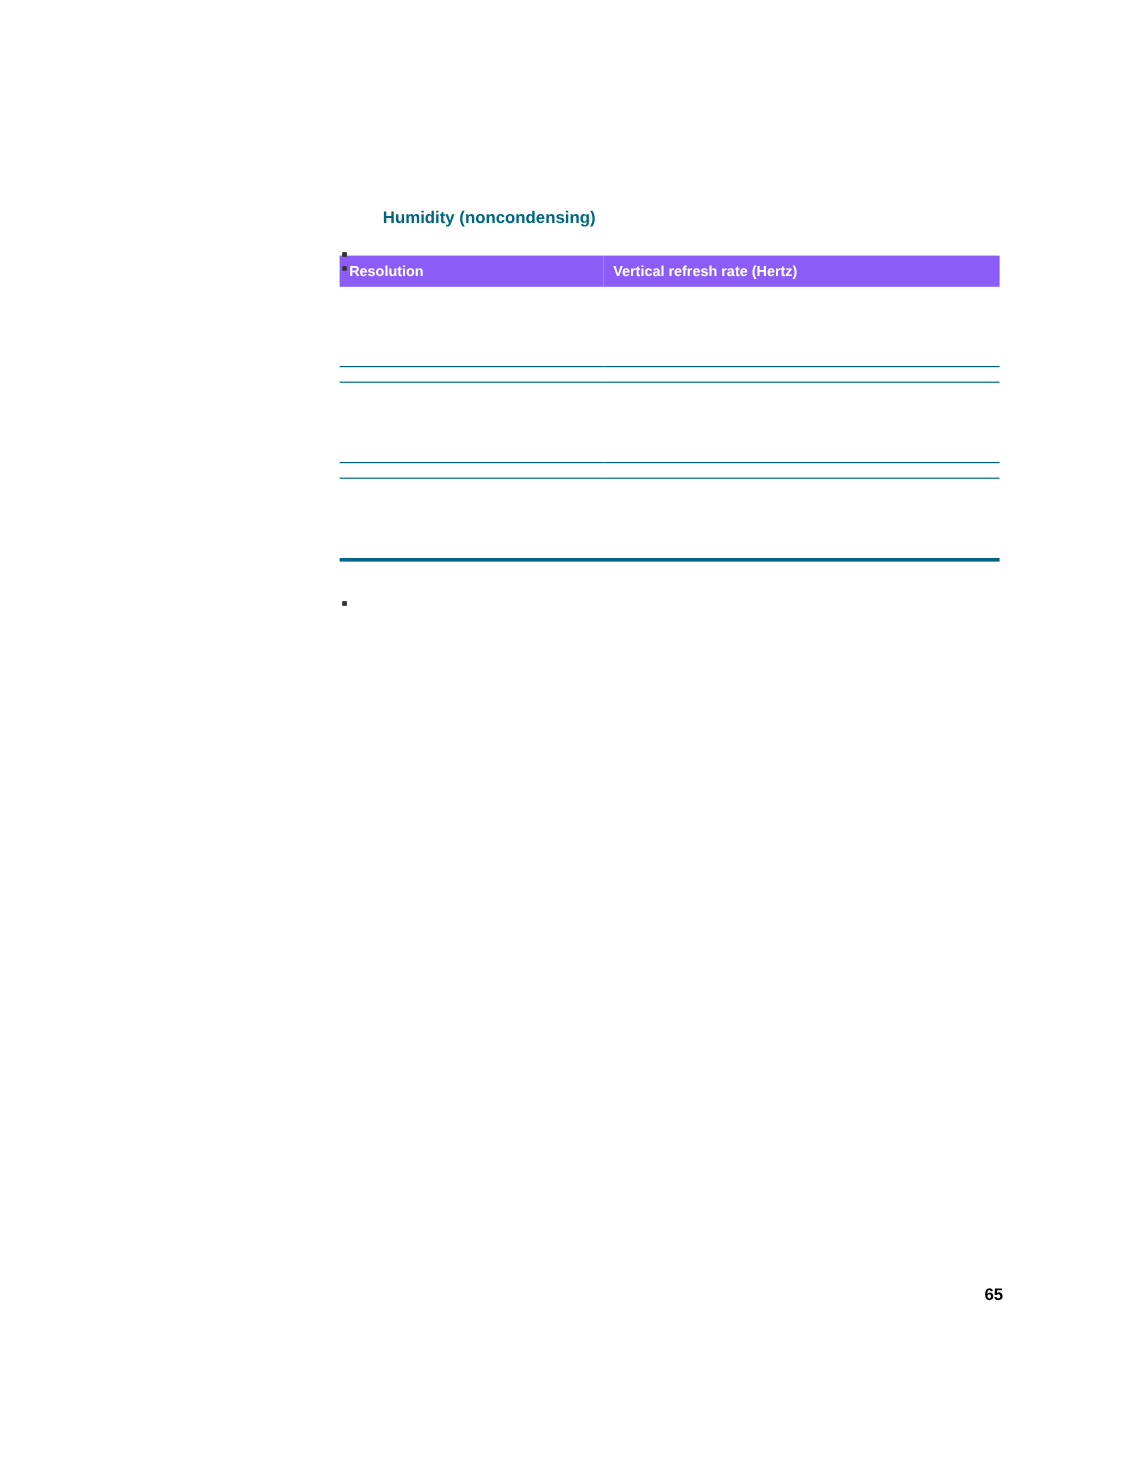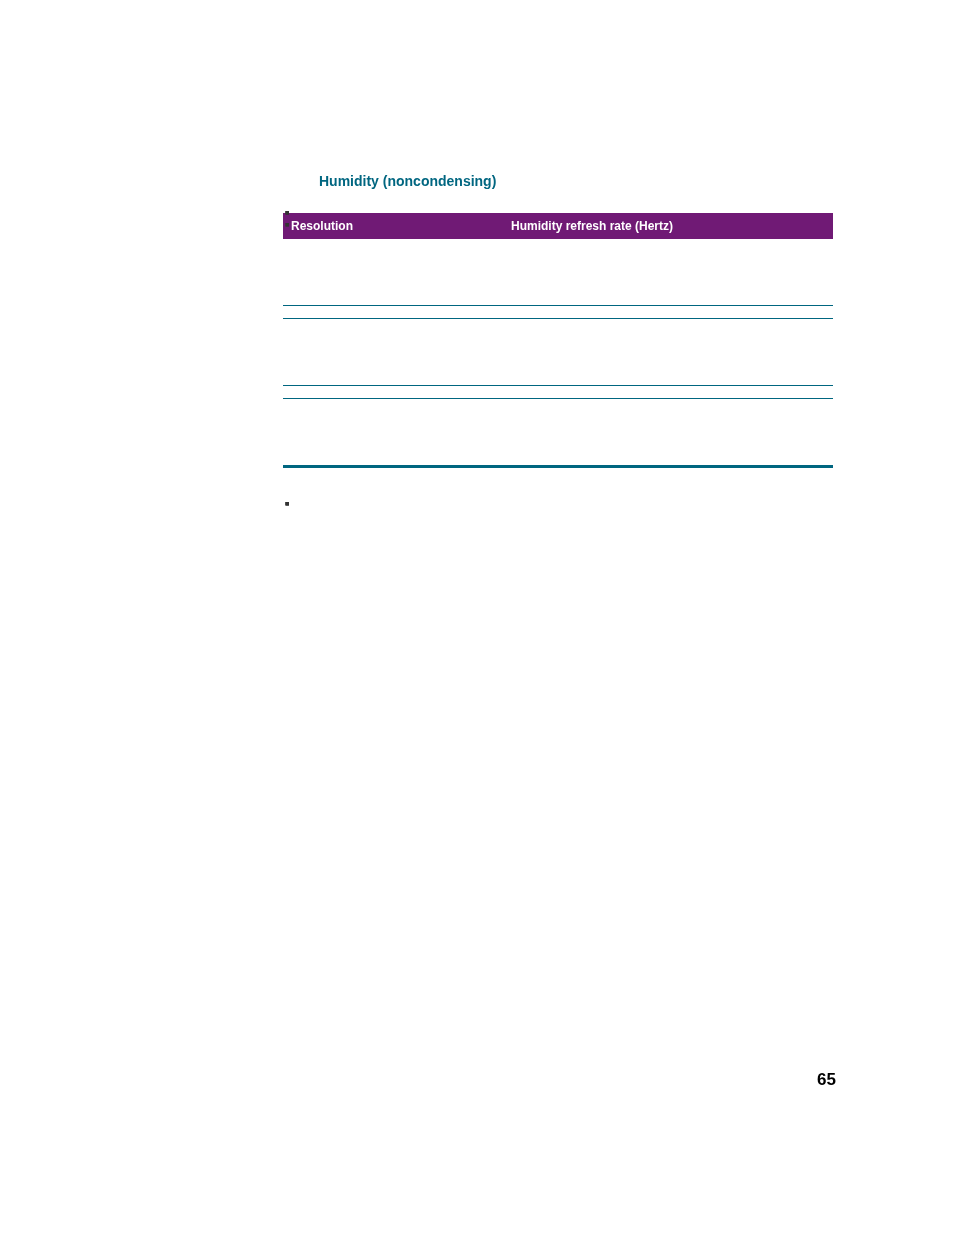--- a/index.html
+++ b/index.html
@@ -53,21 +53,21 @@
     margin-bottom: 16px;
   }
   .table-wrap {
     margin-top: 8px;
   }
   table.resolution-table {
     width: 100%;
     border-collapse: collapse;
   }
   table.resolution-table th {
-    background: #701a75;
+    background: #8b5cf6;
     color: #fff;
     font-weight: bold;
     font-size: 12px;
     text-align: left;
     padding: 6px 8px;
   }
   table.resolution-table th:first-child {
     width: 40%;
   }
   table.resolution-table td {
@@ -89,21 +89,21 @@
   .post-table-text {
     font-size: 12px;
     color: #333;
     line-height: 16px;
     margin-bottom: 10px;
   }
   .page-number {
     position: absolute;
     right: 118px;
     top: 1070px;
-    font-size: 17px;
+    font-size: 14px;
     font-weight: bold;
     color: #000;
   }
 </style>
 </head>
 <body>
 
 <div class="content">
 
   <div class="section-heading">Humidity (noncondensing)</div>
@@ -118,21 +118,21 @@
     <li><span></span></li>
   </ul>
 
   <div class="para"></div>
 
   <div class="table-wrap">
     <table class="resolution-table">
       <thead>
         <tr>
           <th>Resolution</th>
-          <th>Humidity refresh rate (Hertz)</th>
+          <th>Vertical refresh rate (Hertz)</th>
         </tr>
       </thead>
       <tbody>
         <tr class="sep">
           <td></td>
           <td><span></span><br><br><br></td>
         </tr>
         <tr class="sep">
           <td></td>
           <td></td>

